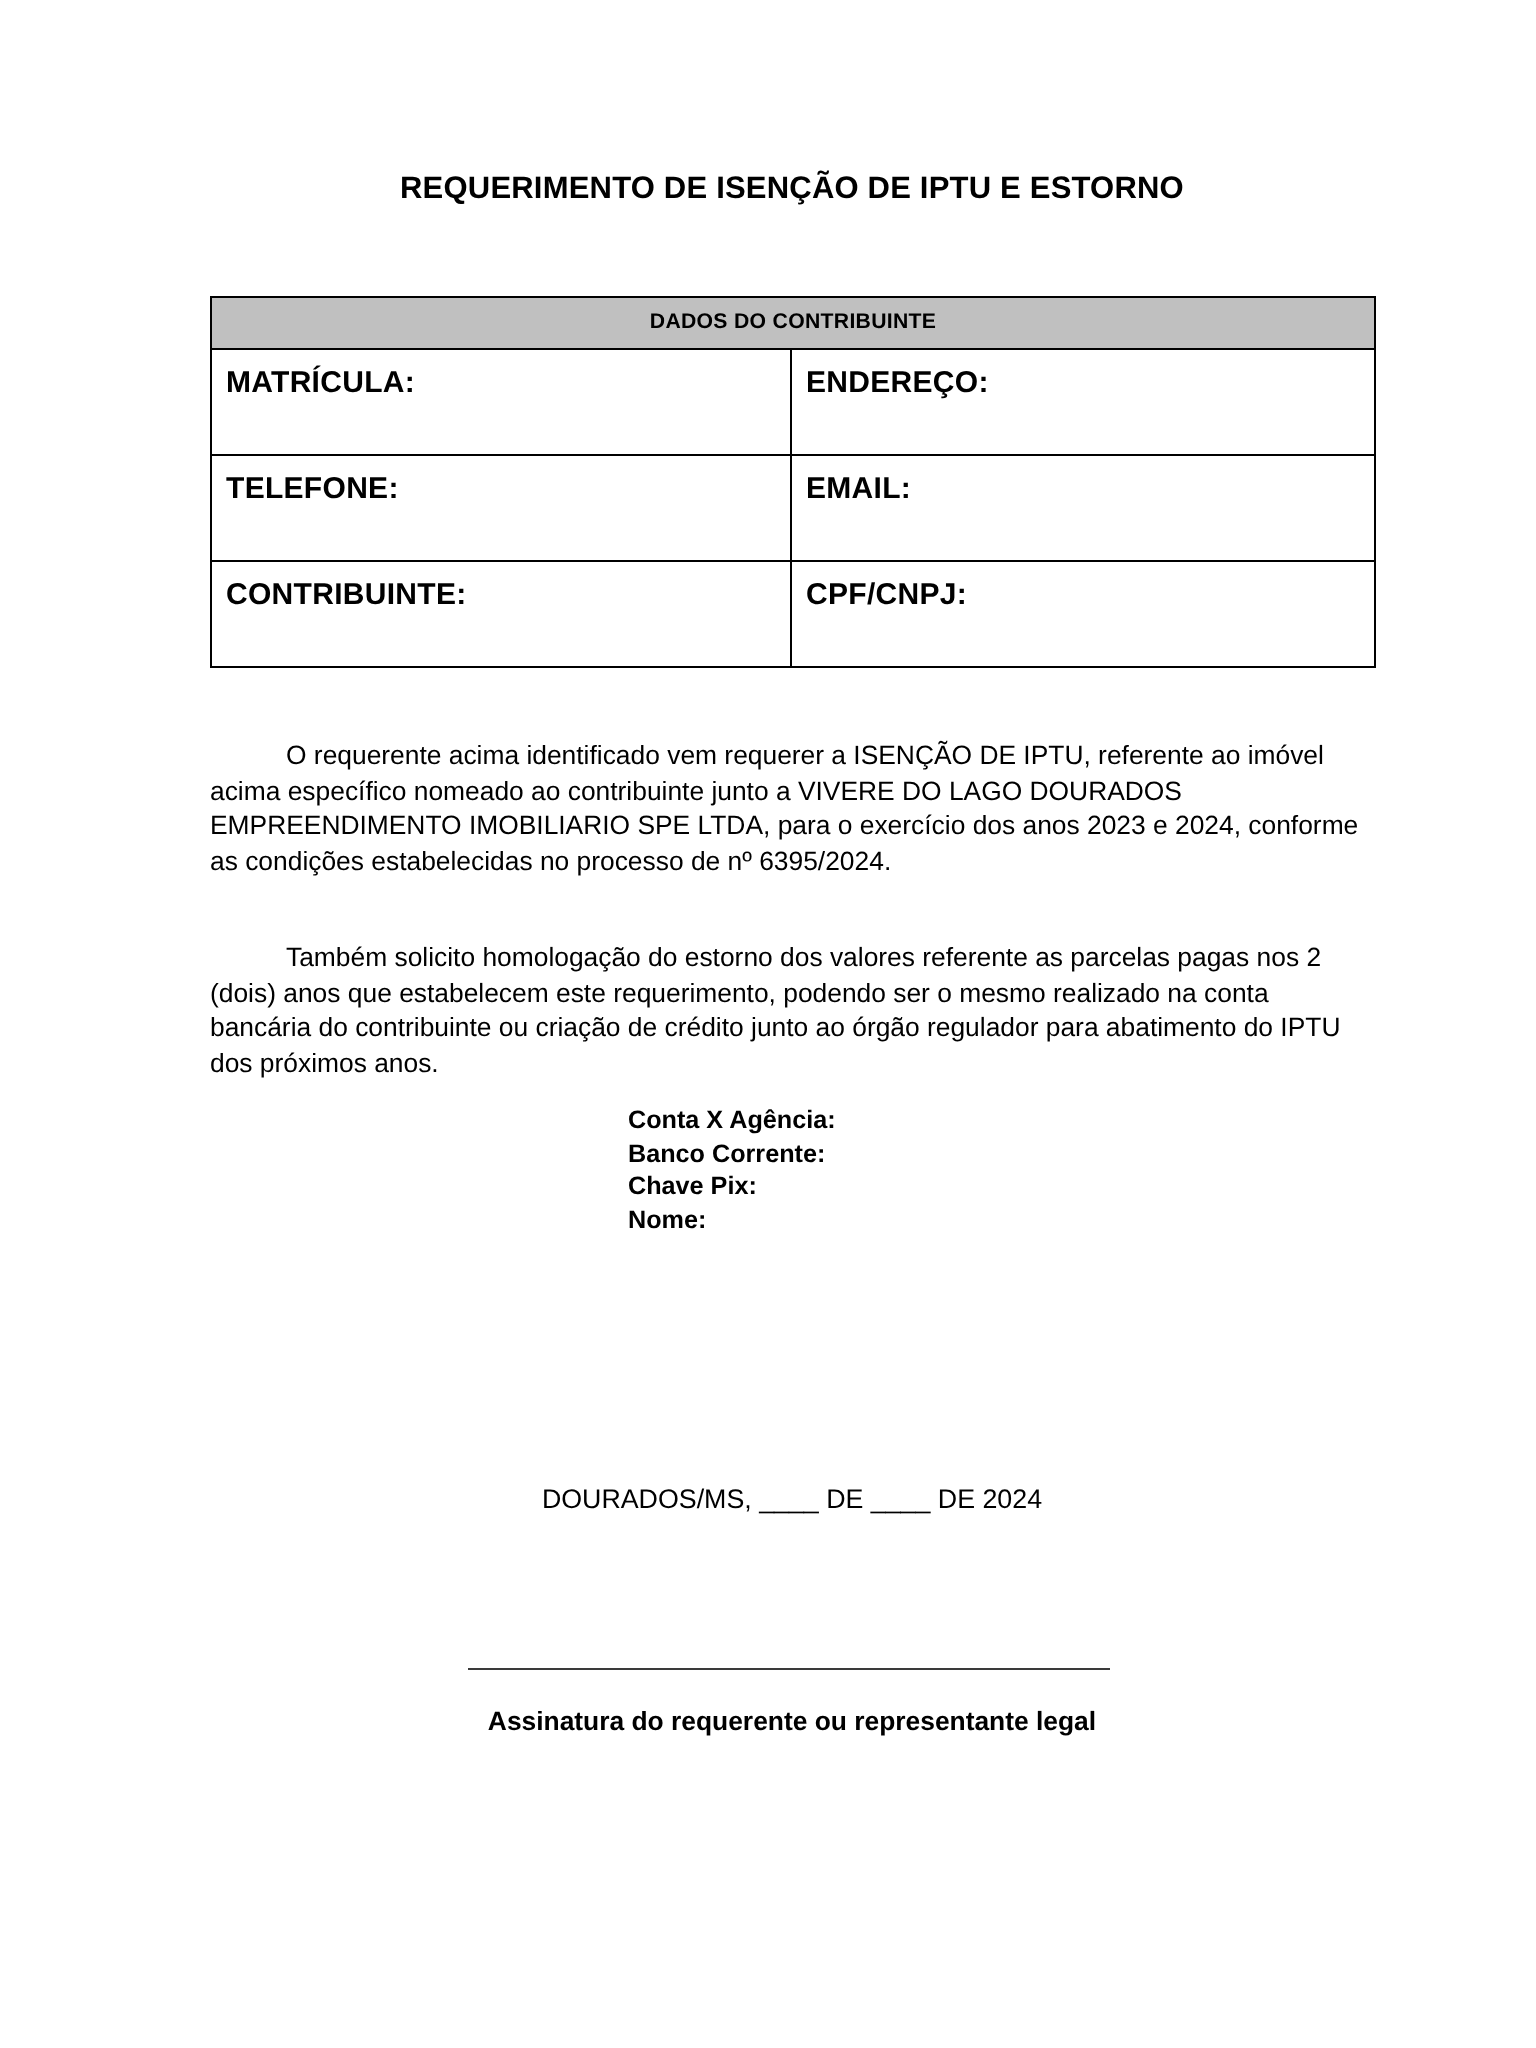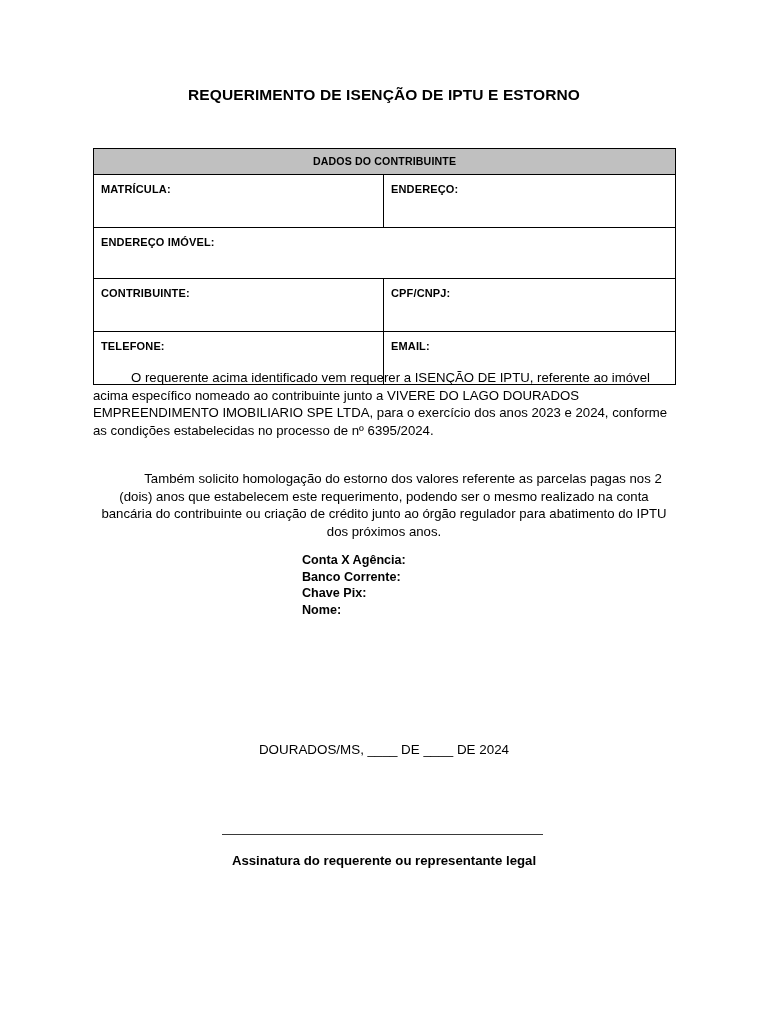--- a/index.html
+++ b/index.html
@@ -15,20 +15,21 @@
     color: #000000;
     -webkit-font-smoothing: antialiased;
     overflow: hidden;
   }
 
   .page {
     position: relative;
     width: 620px;
     height: 1024px;
     box-sizing: border-box;
+    margin-left: 12px;
   }
 
   
   .doc-title {
     position: absolute;
     left: 0;
     top: 86px;
     width: 768px;
     text-align: center;
     font-size: 15.5px;
@@ -43,21 +44,21 @@
     left: 93px;
     top: 148px;
     width: 582px;
     border-collapse: collapse;
     table-layout: fixed;
   }
   .data-table td {
     border: 1.4px solid #000000;
     padding: 0;
     vertical-align: top;
-    font-size: 11px;
+    font-size: 15px;
     font-weight: bold;
     letter-spacing: 0.15px;
   }
   .data-table td.head {
     background: #c0c0c0;
     text-align: center;
     font-size: 10.6px;
     height: 17px;
     line-height: 17px;
     padding: 4px;
@@ -74,21 +75,21 @@
   
   .body-text {
     position: absolute;
     left: 93px;
     width: 582px;
     font-size: 13.2px;
     line-height: 17.6px;
     text-align: left;
   }
   .para-1 { top: 369px; }
-  .para-2 { top: 470px; text-align: center; }
+  .para-2 { top: 470px; }
   .para-indent { text-indent: 38px; }
 
   
   .bank-block {
     position: absolute;
     left: 302px;
     top: 552px;
     font-size: 12.6px;
     font-weight: bold;
     line-height: 16.6px;
@@ -140,29 +141,26 @@
     </colgroup>
     <tbody>
       <tr>
         <td class="head" colspan="2">DADOS DO CONTRIBUINTE</td>
       </tr>
       <tr>
         <td class="cell">MATRÍCULA:</td>
         <td class="cell">ENDEREÇO:</td>
       </tr>
       <tr>
-        <td class="cell-wide" colspan="2">ENDEREÇO IMÓVEL:</td>
+        <td class="cell">TELEFONE:</td>
+        <td class="cell">EMAIL:</td>
       </tr>
       <tr>
         <td class="cell">CONTRIBUINTE:</td>
         <td class="cell">CPF/CNPJ:</td>
-      </tr>
-      <tr>
-        <td class="cell">TELEFONE:</td>
-        <td class="cell">EMAIL:</td>
       </tr>
     </tbody>
   </table>
 
   <div class="body-text para-1 para-indent">O requerente acima identificado vem requerer a ISENÇÃO DE IPTU, referente ao imóvel acima específico nomeado ao contribuinte junto a VIVERE DO LAGO DOURADOS EMPREENDIMENTO IMOBILIARIO SPE LTDA, para o exercício dos anos 2023 e 2024, conforme as condições estabelecidas no processo de nº 6395/2024.</div>
 
   <div class="body-text para-2 para-indent">Também solicito homologação do estorno dos valores referente as parcelas pagas nos 2 (dois) anos que estabelecem este requerimento, podendo ser o mesmo realizado na conta bancária do contribuinte ou criação de crédito junto ao órgão regulador para abatimento do IPTU dos próximos anos.</div>
 
   <div class="bank-block">
     <div>Conta X Agência:</div>

